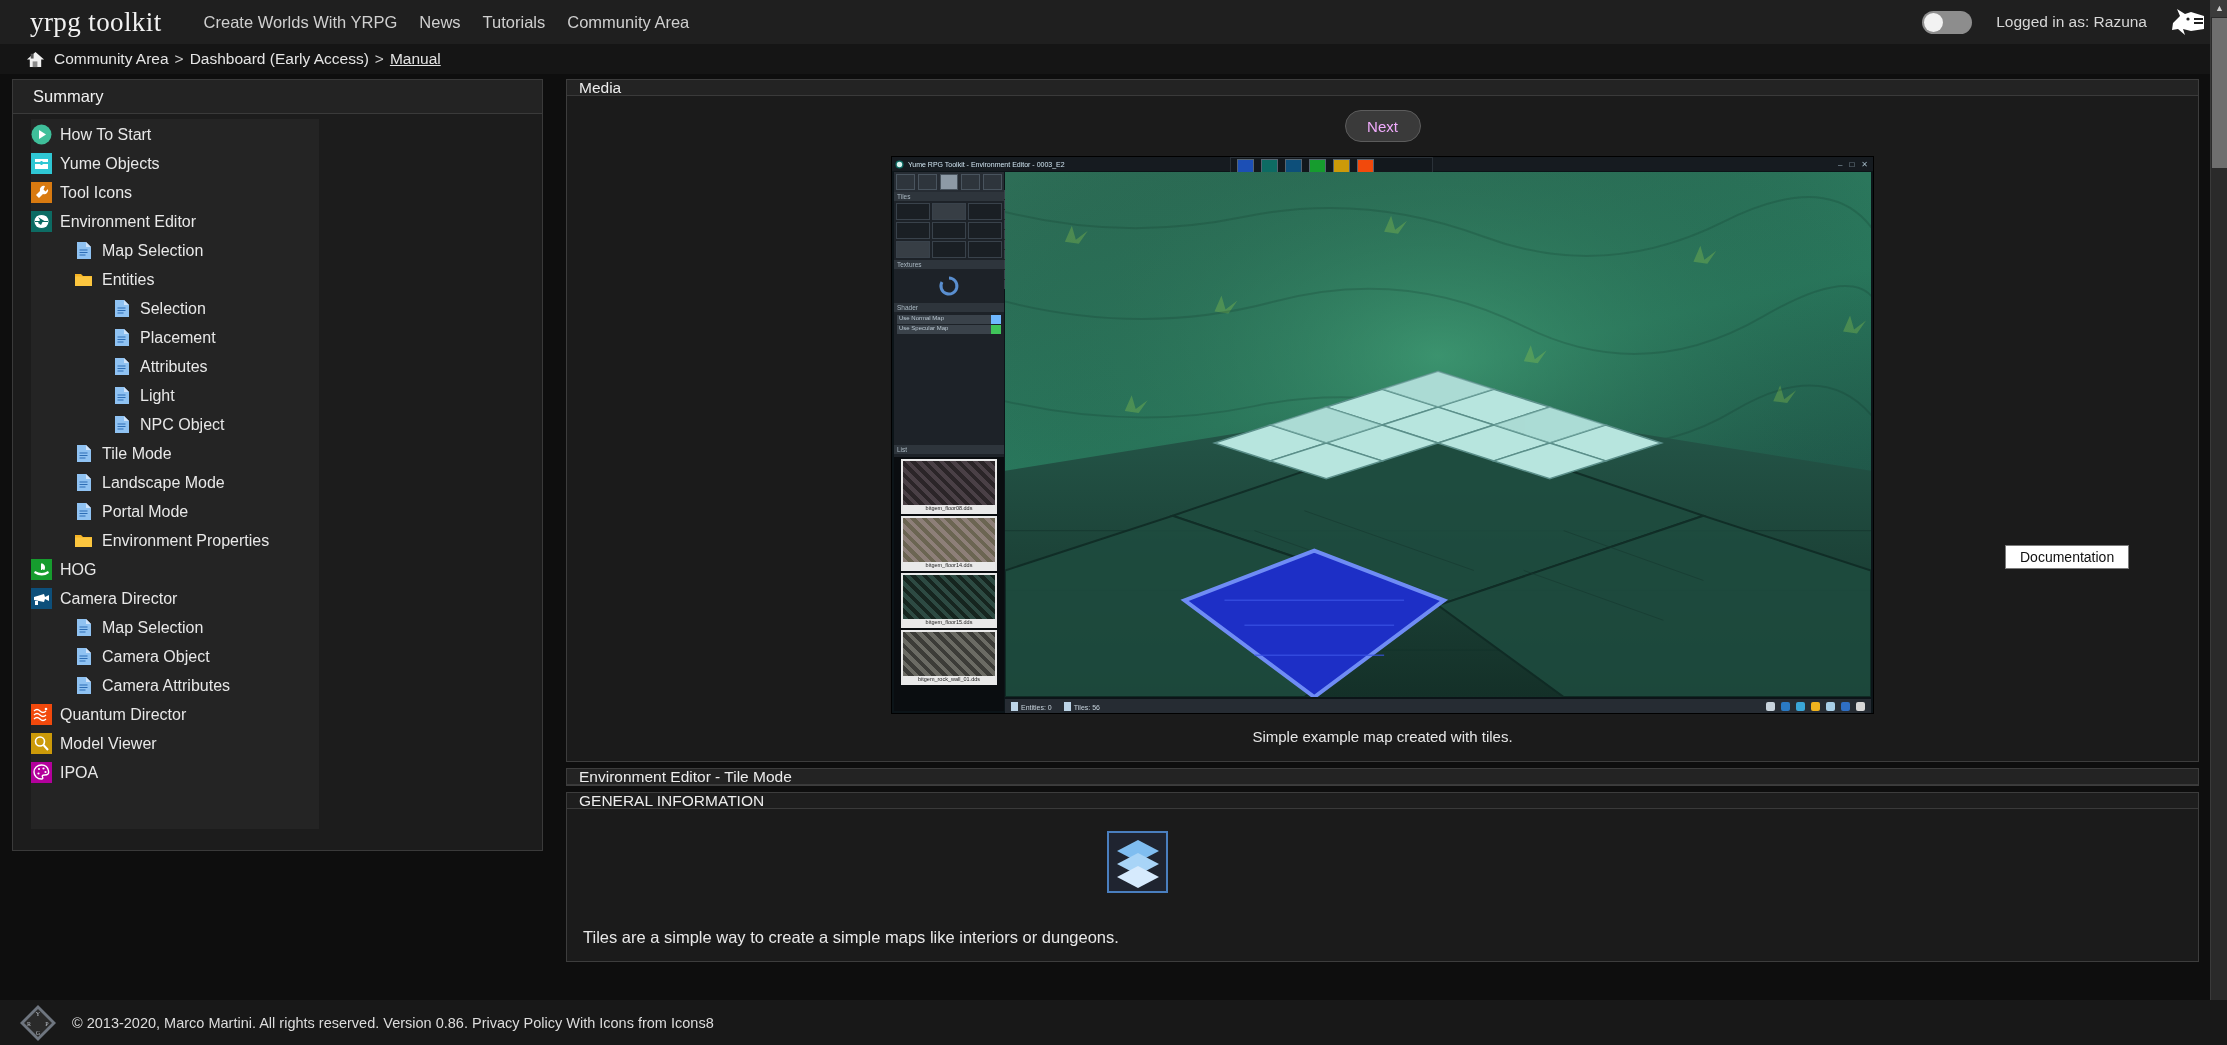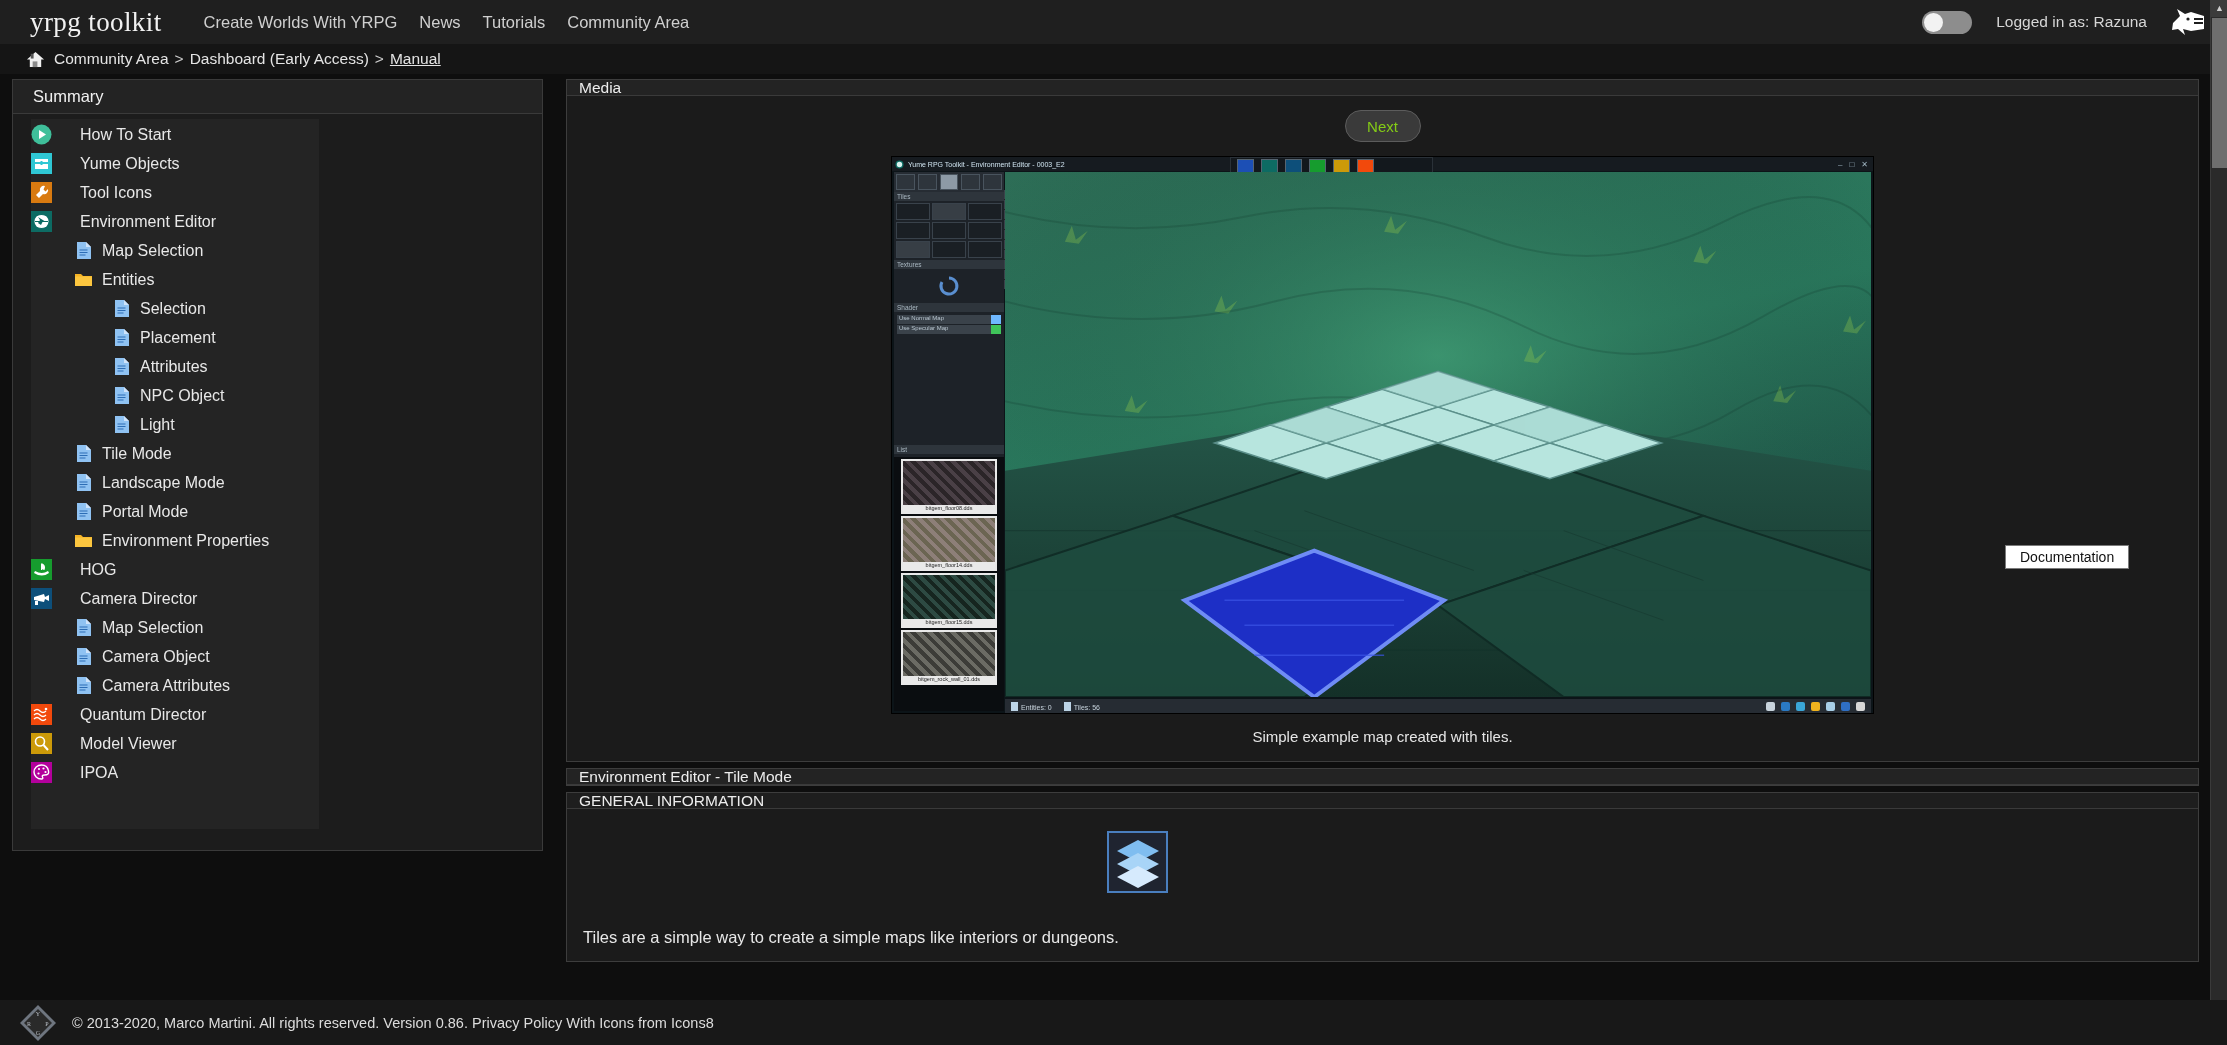--- a/index.html
+++ b/index.html
@@ -66,40 +66,40 @@
   #tree-hl {
     position: absolute; left: 18px; top: 5px; width: 288px; height: 710px;
     background: #242424; pointer-events: none;
   }
   .tnode {
     position: relative; display: flex; align-items: center;
     height: 29px; cursor: pointer; padding-left: 18px;
   }
   .tnode .ticon { width: 21px; height: 21px; flex: none; margin-right: 8px; }
   .tnode .tlabel { color: #e8e8e8; font-size: 16px; white-space: nowrap; }
-  .lvl1 { padding-left: 18px; gap: 20px; }
+  .lvl1 { padding-left: 18px; }
   .lvl2 { padding-left: 60px; }
   .lvl3 { padding-left: 98px; }
 
   
   #main { position: absolute; left: 566px; top: 79px; width: 1633px; }
 
   .panel { background: #1b1b1b; border: 1px solid #3d3d3d; margin-bottom: 6px; }
   .panel-head {
     height: 16px; background: #232323; border-bottom: 1px solid #3a3a3a;
     display: flex; align-items: center; padding-left: 12px;
     color: #ededed; font-size: 15.5px;
   }
   .panel-head.sub { background: #1e1e1e; }
 
   #media-body { padding: 14px 0 10px 0; position: relative; }
   #next-btn {
     display: block; margin: 0 auto 14px auto;
     width: 76px; height: 32px; border-radius: 17px;
-    background: #3a3a3a; border: 1px solid #5c5c5c; color: #84cc16;
+    background: #3a3a3a; border: 1px solid #5c5c5c; color: #f0abfc;
     font-size: 15px; font-family: "Liberation Sans", sans-serif;
     cursor: pointer;
   }
 
   
   #shot {
     position: relative; width: 983px; height: 558px; margin: 0 auto;
     background: #0c1418; border: 1px solid #000;
     font-family: "Liberation Sans", sans-serif; overflow: hidden;
   }
@@ -310,31 +310,31 @@
         <span class="tlabel">Attributes</span>
       </div>
       <div class="tnode lvl3">
         <span class="ticon"><svg width="21" height="21" viewBox="0 0 21 21">
             <path d="M4 2 h9 l5 5 v12 h-14 Z" fill="#8fc2f2"></path>
             <path d="M13 2 v5 h5 Z" fill="#cfe3fa"></path>
             <g stroke="#2d6db5" stroke-width="1.2">
               <path d="M6.5 10 h8 M6.5 12.5 h8 M6.5 15 h6"></path>
             </g>
           </svg></span>
+        <span class="tlabel">Light</span>
+      </div>
+      <div class="tnode lvl3">
+        <span class="ticon"><svg width="21" height="21" viewBox="0 0 21 21">
+            <path d="M4 2 h9 l5 5 v12 h-14 Z" fill="#8fc2f2"></path>
+            <path d="M13 2 v5 h5 Z" fill="#cfe3fa"></path>
+            <g stroke="#2d6db5" stroke-width="1.2">
+              <path d="M6.5 10 h8 M6.5 12.5 h8 M6.5 15 h6"></path>
+            </g>
+          </svg></span>
         <span class="tlabel">NPC Object</span>
-      </div>
-      <div class="tnode lvl3">
-        <span class="ticon"><svg width="21" height="21" viewBox="0 0 21 21">
-            <path d="M4 2 h9 l5 5 v12 h-14 Z" fill="#8fc2f2"></path>
-            <path d="M13 2 v5 h5 Z" fill="#cfe3fa"></path>
-            <g stroke="#2d6db5" stroke-width="1.2">
-              <path d="M6.5 10 h8 M6.5 12.5 h8 M6.5 15 h6"></path>
-            </g>
-          </svg></span>
-        <span class="tlabel">Light</span>
       </div>
       <div class="tnode lvl2">
         <span class="ticon"><svg width="21" height="21" viewBox="0 0 21 21">
             <path d="M4 2 h9 l5 5 v12 h-14 Z" fill="#8fc2f2"></path>
             <path d="M13 2 v5 h5 Z" fill="#cfe3fa"></path>
             <g stroke="#2d6db5" stroke-width="1.2">
               <path d="M6.5 10 h8 M6.5 12.5 h8 M6.5 15 h6"></path>
             </g>
           </svg></span>
         <span class="tlabel">Tile Mode</span>

